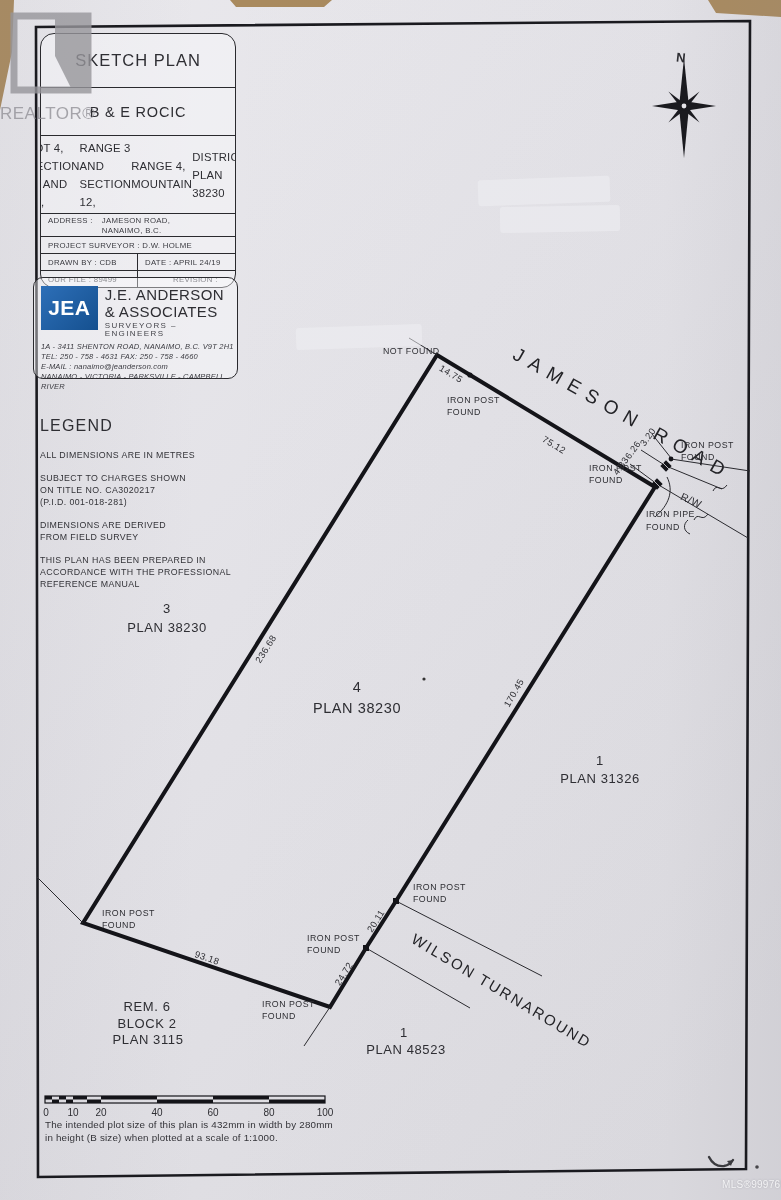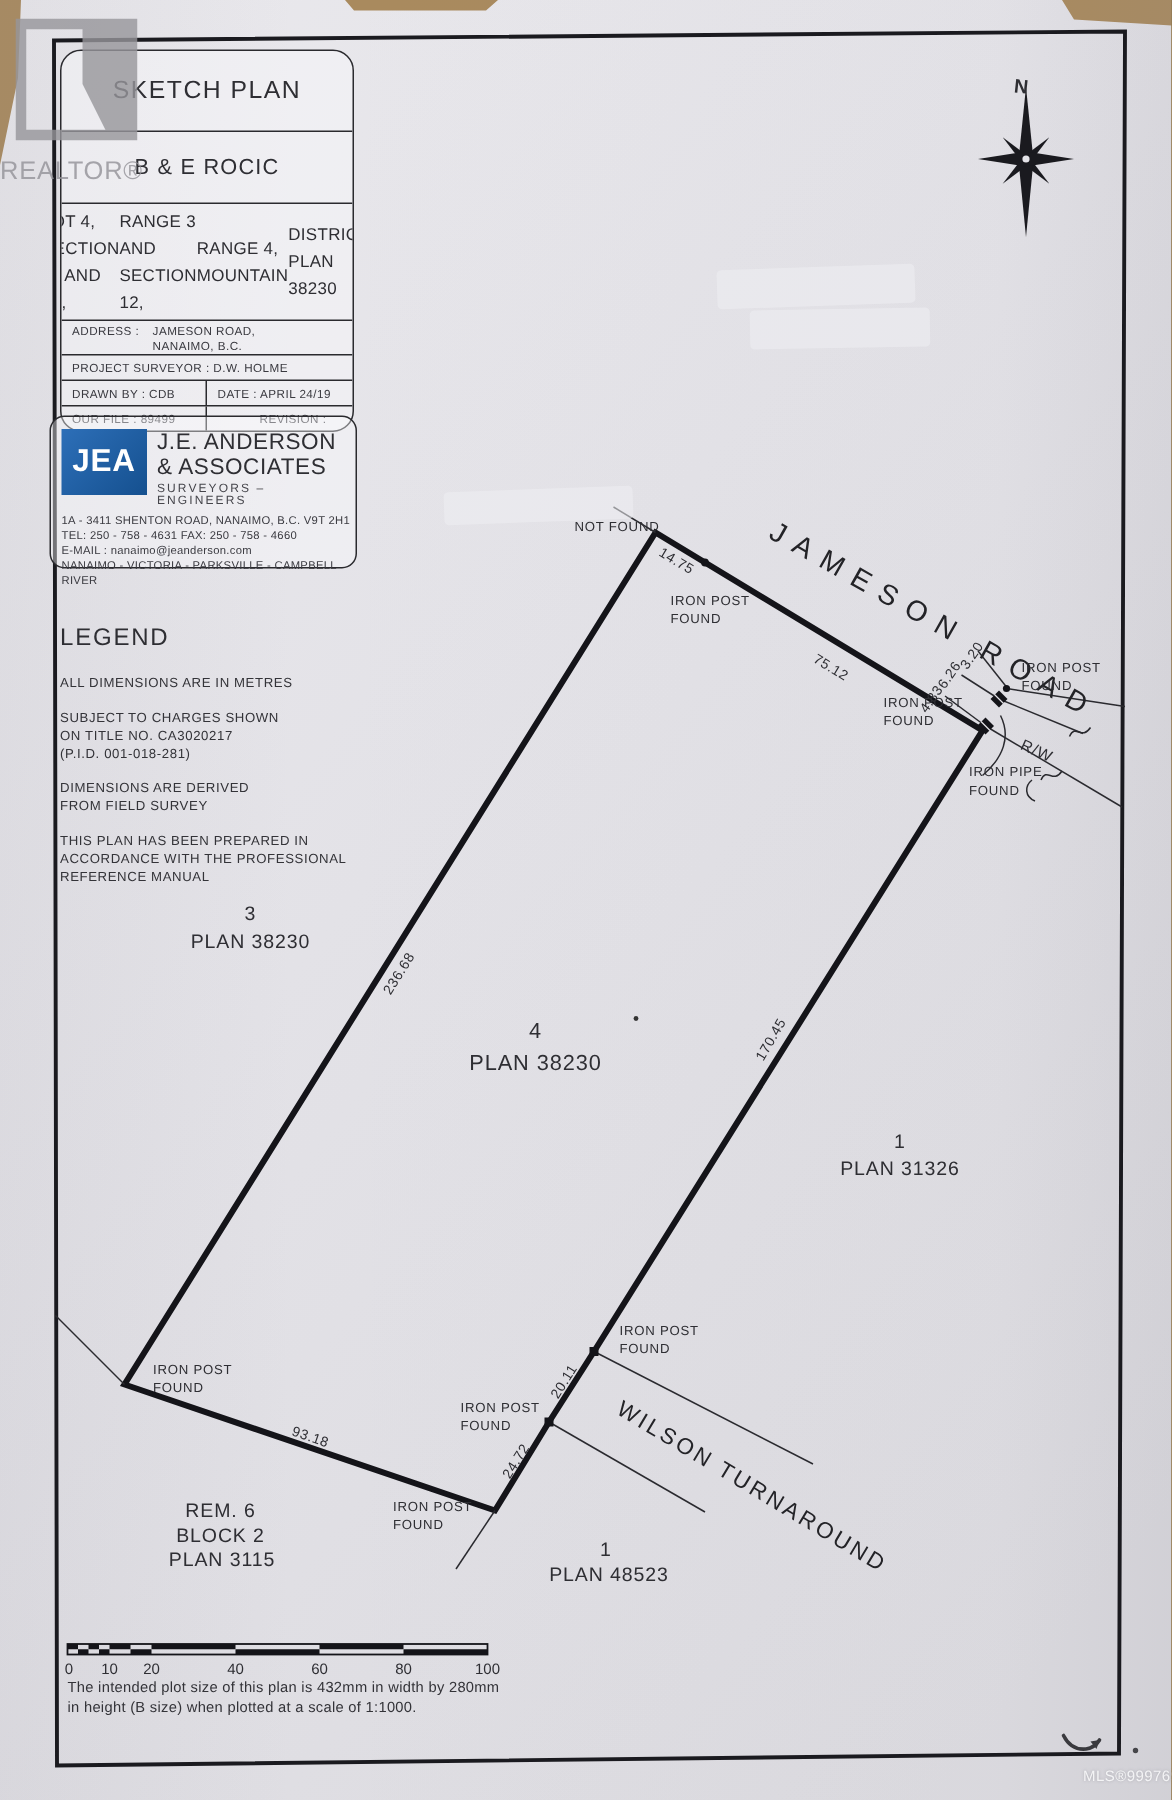--- a/index.html
+++ b/index.html
@@ -33,21 +33,21 @@
   .tb-last{border-bottom:none;gap:28px;}
 
   
   .firm{position:absolute;left:33px;top:277px;width:205px;height:102px;border:1.6px solid #2a2a2e;border-radius:10px;background:rgba(252,252,255,0.4);box-sizing:border-box;color:#2e2e33;}
   .firm-top{display:flex;padding:8px 0 0 7px;}
   .firm-logo{width:58px;height:44px;background:linear-gradient(135deg,#2d6fb8,#15508f);color:#fff;display:flex;align-items:center;justify-content:center;font-size:21px;font-weight:bold;letter-spacing:0.5px;}
   .firm-names{padding-left:7px;line-height:1;}
   .firm-n1{font-size:15px;letter-spacing:0.4px;margin-top:1px;}
   .firm-n2{font-size:15px;letter-spacing:0.4px;margin-top:2px;}
   .firm-tag{font-size:8px;letter-spacing:1.4px;margin-top:3px;color:#45454b;}
-  .firm-info{padding:4px 0 0 7px;font-size:7.5px;line-height:10px;letter-spacing:0.2px;color:#3a3a40;}
+  .firm-info{padding:4px 0 0 7px;font-size:7.5px;line-height:10px;letter-spacing:0.2px;color:#3a3a40;font-style:italic;}
 
   
   .legend{position:absolute;left:40px;top:417px;width:230px;color:#333338;}
   .legend h2{margin:0 0 14px 0;font-size:16px;font-weight:normal;letter-spacing:1.2px;color:#2e2e33;}
   .lg{font-size:8.8px;line-height:12px;letter-spacing:0.4px;margin-bottom:11px;}
 
   
   .wo{position:absolute;background:#efeef3;opacity:0.55;border-radius:3px;}
   .wo1{left:478px;top:178px;width:132px;height:26px;transform:rotate(-2deg);}
   .wo2{left:500px;top:206px;width:120px;height:26px;transform:rotate(-1deg);}

